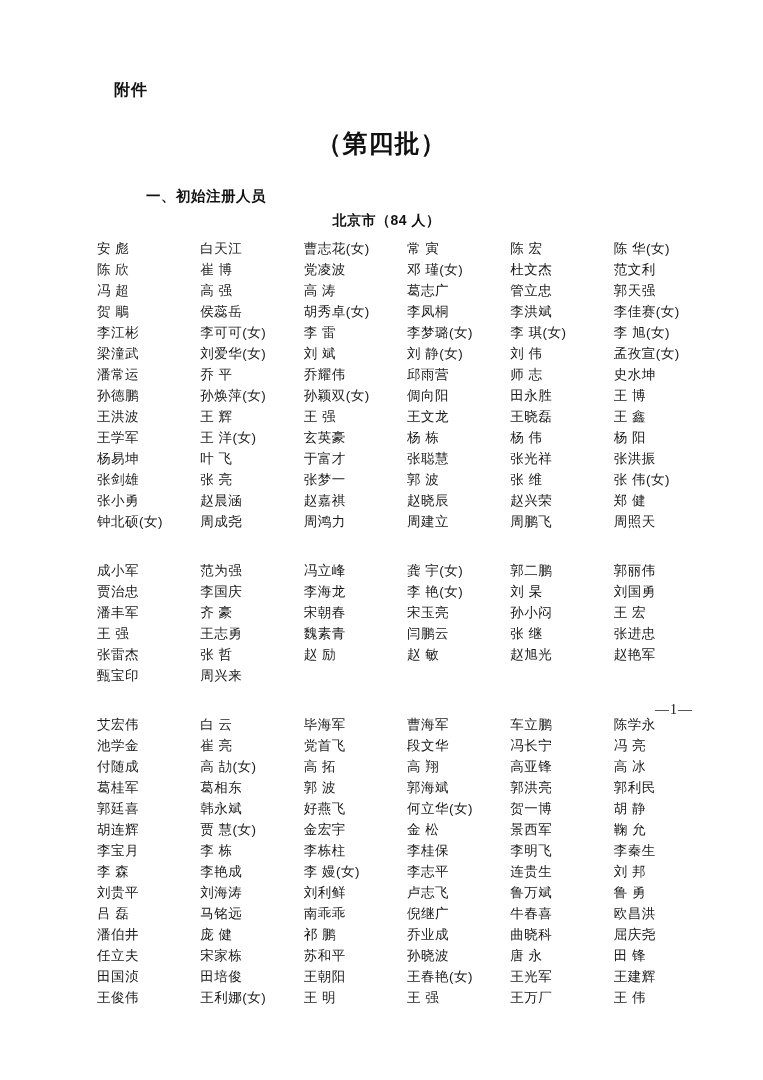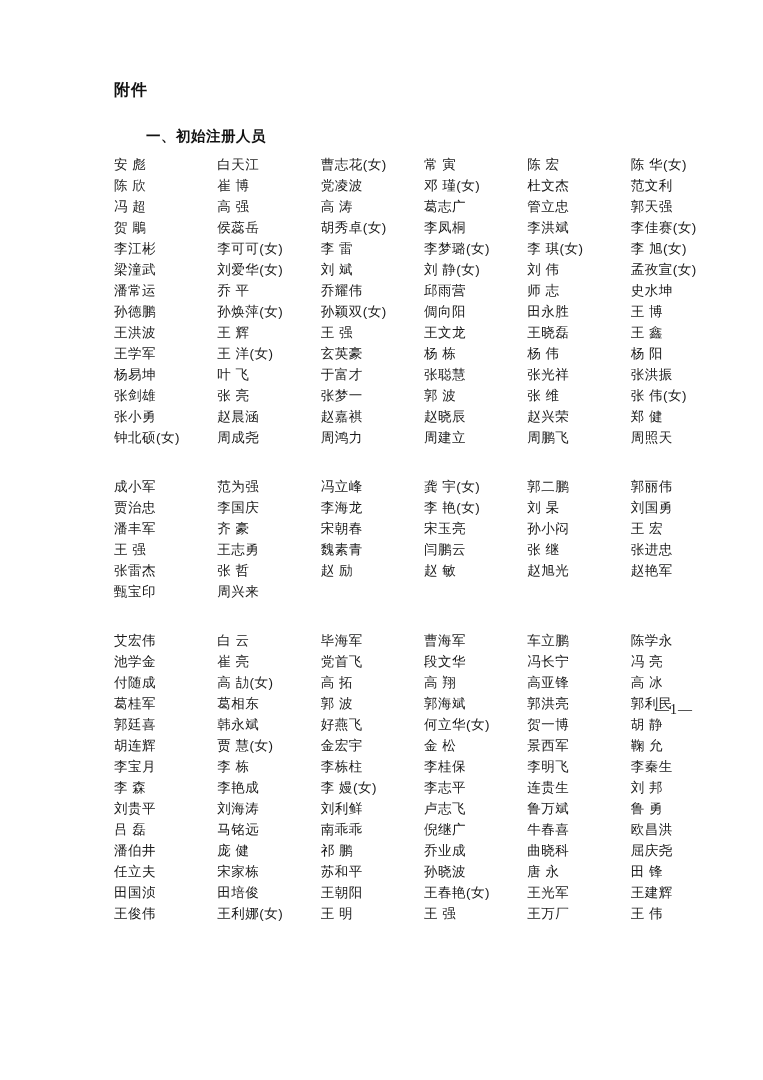--- a/index.html
+++ b/index.html
@@ -60,21 +60,21 @@
     font-weight: bold;
     font-size: 14px;
     letter-spacing: 0.5px;
     margin-left: 10px;
   }
   .names-grid {
     display: grid;
     grid-template-columns: repeat(6, 1fr);
     column-gap: 0px;
     row-gap: 0px;
-    margin: 8px 0 0 52px;
+    margin: 8px 0 0 35px;
     width: 620px;
   }
   .name-cell {
     font-size: 13.5px;
     font-family: "Liberation Sans", "DejaVu Sans", sans-serif;
     line-height: 21px;
     white-space: nowrap;
     letter-spacing: 0.5px;
     color: #1a1a1a;
   }
@@ -88,26 +88,28 @@
   }
 </style>
 </head>
 <body>
 
 <div class="page">
 
   <div class="attach-label">附件</div>
 
   <div class="doc-title">
+    <span class="line2">（第四批）</span>
   </div>
 
   <div class="section-heading">一、初始注册人员</div>
 
   <div id="groups-container">
       <div class="group">
+        <div class="group-title">北京市（84 人）</div>
         <div class="names-grid">
           <div class="name-cell">安 彪</div>
           <div class="name-cell">白天江</div>
           <div class="name-cell">曹志花(女)</div>
           <div class="name-cell">常 寅</div>
           <div class="name-cell">陈 宏</div>
           <div class="name-cell">陈 华(女)</div>
           <div class="name-cell">陈 欣</div>
           <div class="name-cell">崔 博</div>
           <div class="name-cell">党凌波</div>

